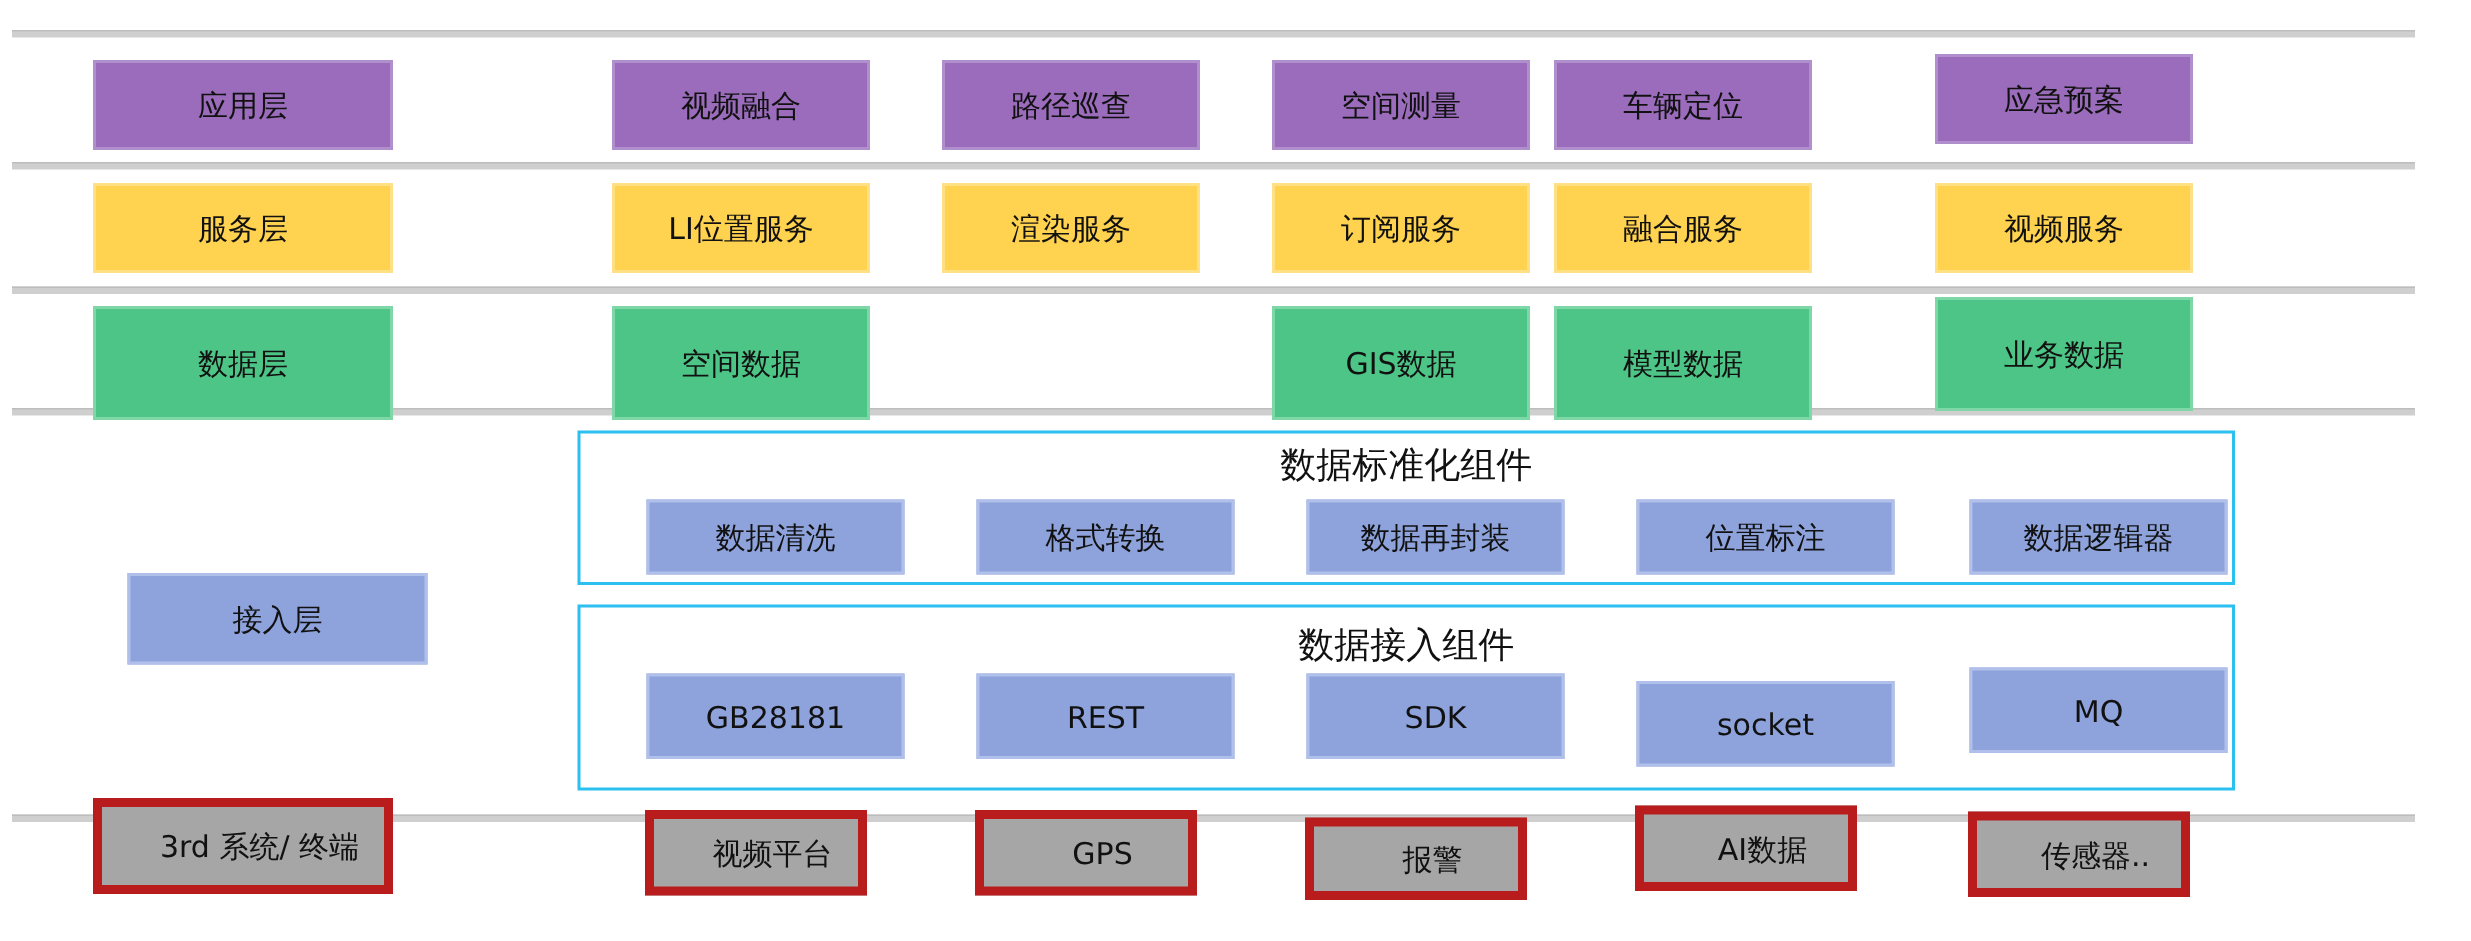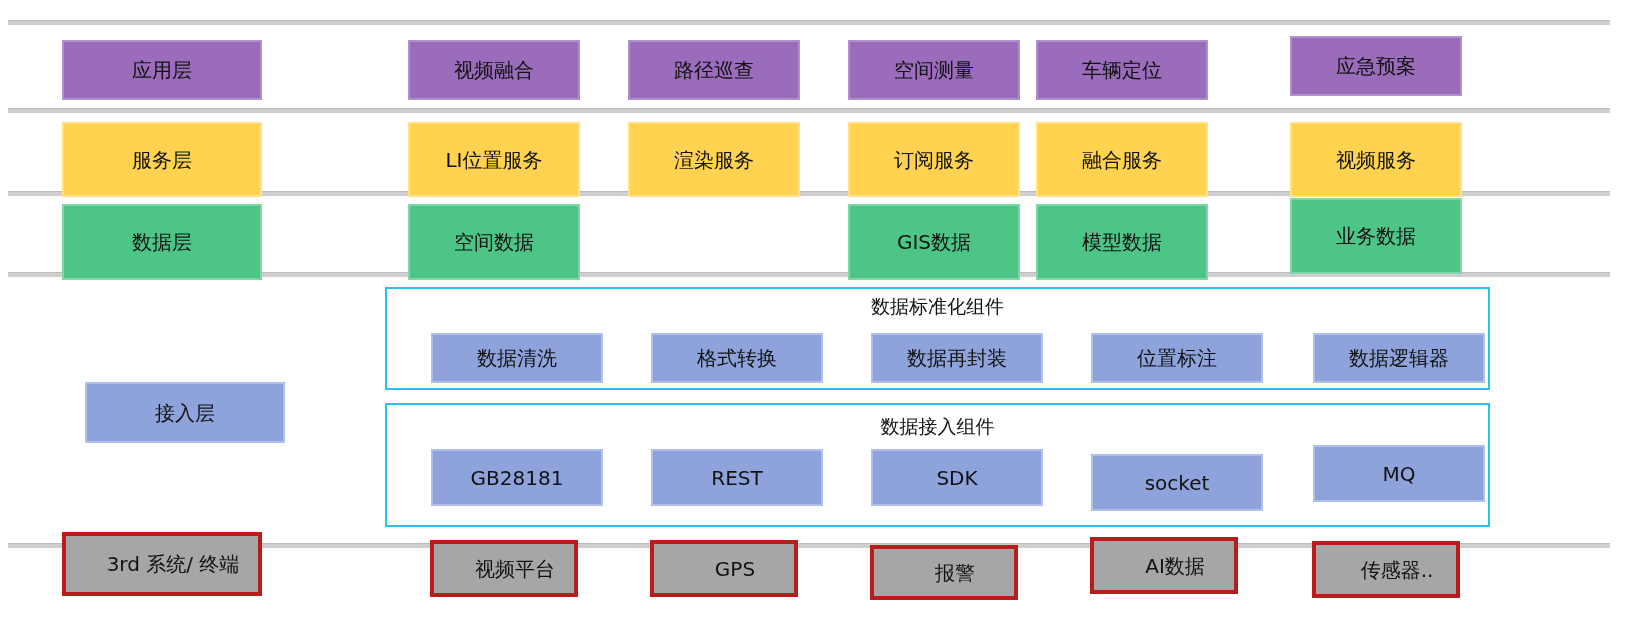--- a/index.html
+++ b/index.html
@@ -22,47 +22,47 @@
   
   .col-l{left:62px;width:200px}
   .col-1{left:408px;width:172px}
   .col-2{left:628px;width:172px}
   .col-3{left:848px;width:172px}
   .col-4{left:1036px;width:172px}
   .col-5{left:1290px;width:172px}
   
   .row1{top:40px;height:60px}
   .row1.col-5{top:36px}
-  .row2{top:122px;height:75px}
+  .row2{top:122px;height:60px}
   .row3{top:204px;height:76px}
   .row3.col-5{top:198px}
   .rowAccess{top:382px;height:61px}
   .row5{top:540px;height:57px}
   .row5.col-l{top:532px;height:64px;left:62px;width:200px}
   .row5.col-1{left:430px;width:148px}
   .row5.col-2{left:650px;width:148px}
   .row5.col-3{left:870px;width:148px;top:545px;height:55px}
   .row5.col-4{left:1090px;width:148px;top:537px}
   .row5.col-5{left:1312px;width:148px;top:541px}
   
   .purple{background:#9a6cbb;border:2px solid #b08fcd;}
   .yellow{background:#ffd24f;border:2px solid #ffe084;}
   .green {background:#4dc586;border:2px solid #7fd6a7;}
   .blue  {background:#8ea3dc;border:2px solid #b0c0ea;margin-left:23px;}
-  .gray  {background:#a6a6a6;border:4px solid #b91c1c;padding-left:22px;}
+  .gray  {background:#a6a6a6;border:6px solid #b91c1c;padding-left:22px;}
   
   .group{
     position:absolute;left:385px;width:1105px;box-sizing:border-box;
     border:2px solid #2bc0ef;background:transparent;
   }
   .group1{top:287px;height:103px}
   .group2{top:403px;height:124px}
   .group-title{
     position:absolute;left:0;right:0;top:5px;text-align:center;
-    font-size:19px;color:#111;
+    font-size:24px;color:#111;
   }
   .group2 .group-title{top:9px}
   .gbox{
     position:absolute;display:flex;align-items:center;justify-content:center;
     width:172px;font-size:20px;box-sizing:border-box;white-space:nowrap;
   }
   .group1 .gbox{top:44px;height:50px}
   .group2 .gbox{top:44px;height:57px}
   .g-1{left:21px}.g-2{left:241px}.g-3{left:461px}.g-4{left:681px}.g-5{left:903px}
   .group2 .g-4{top:49px}

